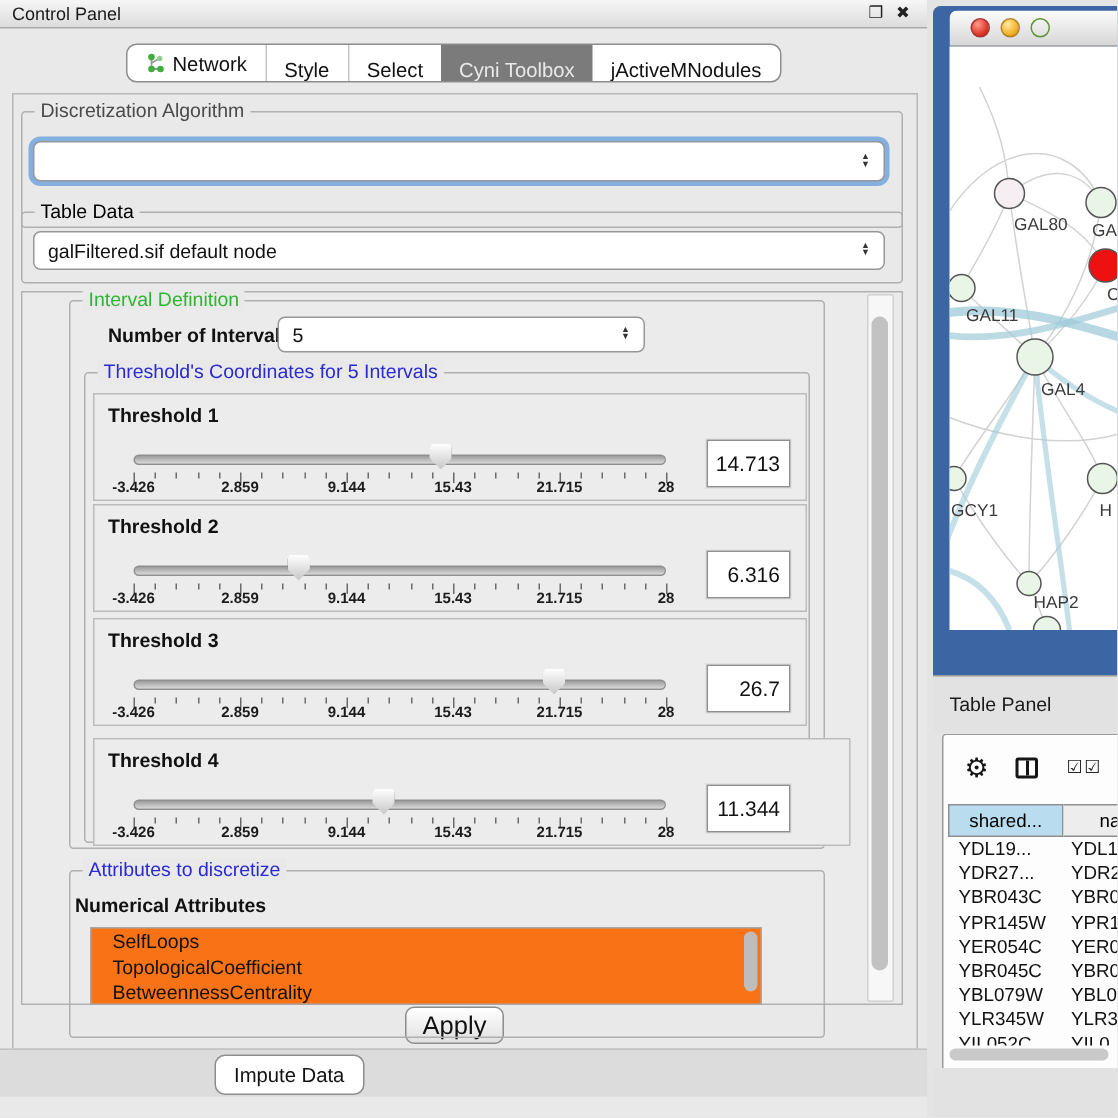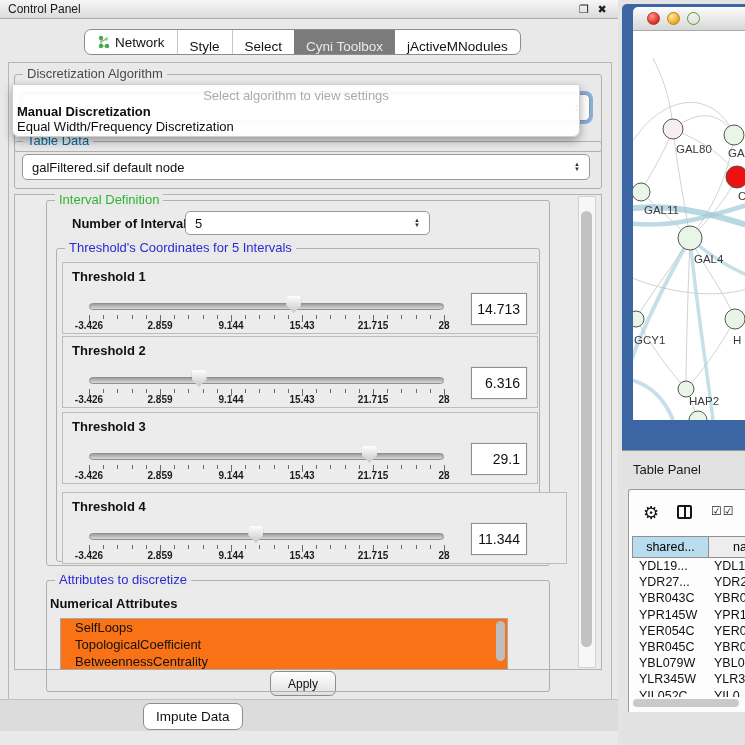--- a/index.html
+++ b/index.html
@@ -74,21 +74,21 @@
 
   
   #attr-list{position:absolute;left:60px;top:618px;width:446px;height:50px;background:#f97316;
     border:1px solid #a8a8a8;overflow:hidden;font-size:13px;z-index:2;}
   .attr-item{padding-left:14px;height:17px;line-height:17px;color:#111;white-space:nowrap;}
   #attr-scroll{position:absolute;right:2px;top:2px;width:9px;height:40px;background:#bdbdbd;border-radius:5px;}
 
   
   #apply-btn{position:absolute;left:270px;top:671px;width:64px;height:23px;
     background:linear-gradient(#ffffff,#e0e0e0);border:1px solid #8d8d8d;border-radius:6px;
-    font-size:12px;color:#111;display:flex;align-items:center;justify-content:center;}
+    font-size:17px;color:#111;display:flex;align-items:center;justify-content:center;}
   #bottom-strip{position:absolute;left:0;top:699px;width:618px;height:31px;background:#dcdcdc;border-top:1px solid #c2c2c2;}
   #bottom-tabs{position:absolute;left:143px;top:703px;height:25px;display:flex;
     background:#fff;border:1px solid #8d8d8d;border-radius:7px;overflow:hidden;font-size:13.5px;}
 
   
   #net-frame{position:absolute;left:622px;top:4px;width:123px;height:446px;background:#3b66a3;border-radius:5px 0 0 0;}
   #net-titlebar{position:absolute;left:11px;top:3px;width:112px;height:23px;
     background:linear-gradient(#fcfcfc,#d7d7d7);border-radius:5px 0 0 0;border-bottom:1px solid #a9a9a9;}
   .light{position:absolute;top:5px;width:13px;height:13px;border-radius:50%;box-sizing:border-box;}
   #light-red{left:14px;background:radial-gradient(circle at 35% 30%,#ff9a8a,#e33a2e 60%,#b11408);border:1px solid #a33;}
@@ -162,28 +162,23 @@
     <div class="groupbox" id="algo-group" style="left:14px;top:74px;width:586px;height:76px;">
       <span class="gb-title gb-gray">Discretization Algorithm</span>
     </div>
     <div class="combo" id="algo-combo">
       <span class="spinner">
           <span>▲</span>
           <span>▼</span>
         </span>
     </div>
 
-    <div id="algo-popup">
-      <div class="prompt">Select algorithm to view settings</div>
-      <div class="opt bold" style="top:19px;">Manual Discretization</div>
-      <div class="opt" style="top:34px;">Equal Width/Frequency Discretization</div>
-    </div>
 
     <div class="groupbox" style="left:14px;top:141px;width:586px;height:46px;">
-      <span class="gb-title gb-gray" style="color:#0369a1;">Table Data</span>
+      <span class="gb-title gb-gray" style="color:#000000;">Table Data</span>
     </div>
     <div class="combo" style="left:22px;top:154px;width:568px;height:26px;">
       <span>galFiltered.sif default node</span>
       <span class="spinner">
           <span>▲</span>
           <span>▼</span>
         </span>
     </div>
 
     <div id="scrollpanel"></div>
@@ -312,21 +307,21 @@
           <div class="tick" style="left: 281.6px; top: 52px; height: 4px;"></div>
           <div class="tick" style="left: 295.8px; top: 52px; height: 4px;"></div>
           <div class="tick" style="left: 310px; top: 52px; height: 7px;"></div>
           <div class="tick-label" style="left: 310px; top: 57px;">21.715</div>
           <div class="tick" style="left: 324.2px; top: 52px; height: 4px;"></div>
           <div class="tick" style="left: 338.4px; top: 52px; height: 4px;"></div>
           <div class="tick" style="left: 352.6px; top: 52px; height: 4px;"></div>
           <div class="tick" style="left: 366.8px; top: 52px; height: 4px;"></div>
           <div class="tick" style="left: 381px; top: 52px; height: 7px;"></div>
           <div class="tick-label" style="left: 381px; top: 57px;">28</div>
-          <div class="th-value">29.1</div>
+          <div class="th-value">26.7</div>
         </div>
         <div class="th-panel" style="top: 492px; z-index: 2; padding-left: 29px;">
           <div class="th-label">Threshold 4</div>
           <div class="th-track"></div>
           <div class="th-thumb" style="left: 185.348px;"></div>
           <div class="tick" style="left: 26px; top: 52px; height: 7px;"></div>
           <div class="tick-label" style="left: 26px; top: 57px;">-3.426</div>
           <div class="tick" style="left: 40.2px; top: 52px; height: 4px;"></div>
           <div class="tick" style="left: 54.4px; top: 52px; height: 4px;"></div>
           <div class="tick" style="left: 68.6px; top: 52px; height: 4px;"></div>

